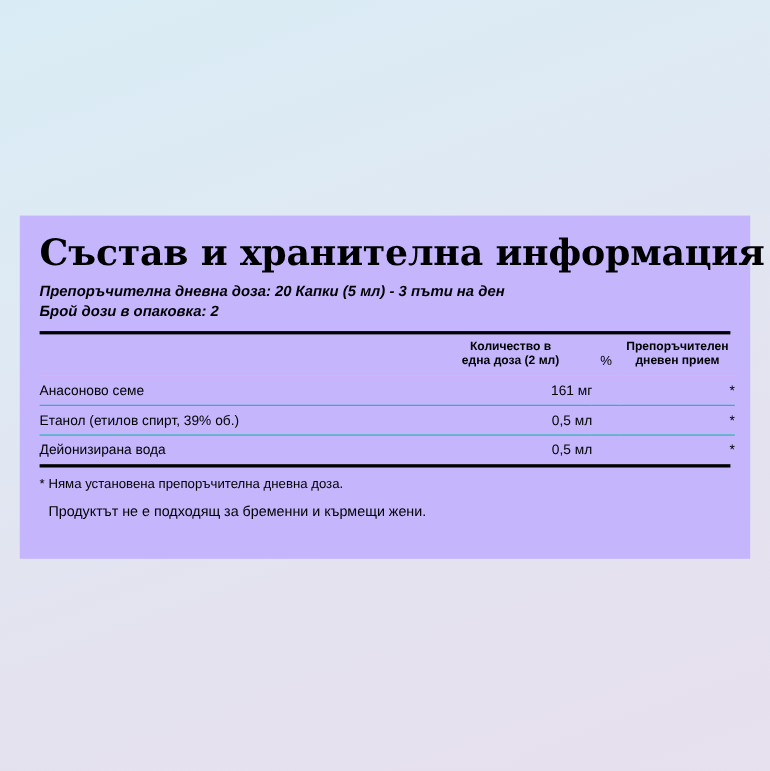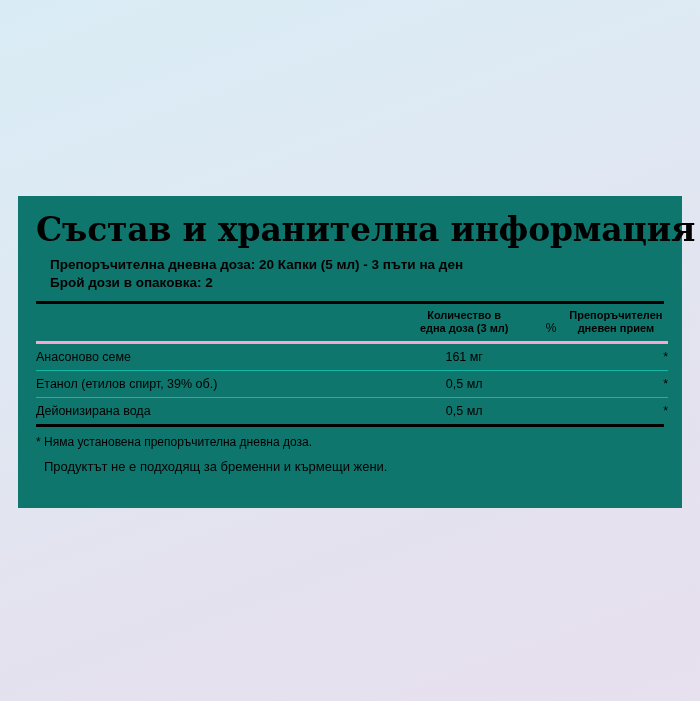--- a/index.html
+++ b/index.html
@@ -17,41 +17,42 @@
     position: relative;
     width: 700px;
     height: 701px;
   }
   .panel {
     position: absolute;
     left: 18px;
     top: 196px;
     width: 664px;
     height: 312px;
-    background: #0f766e;
+    background: #c4b5fd;
     box-sizing: border-box;
     padding: 14px 16px 10px 16px;
   }
   .title {
     font-family: "DejaVu Serif", "Liberation Serif", serif;
     font-weight: bold;
     font-size: 33px;
     line-height: 40px;
     color: #000;
     letter-spacing: -0.2px;
     margin: 0 0 6px 2px;
     white-space: nowrap;
   }
   .subline {
     font-family: "Liberation Sans", sans-serif;
     font-weight: bold;
     font-size: 13.5px;
     line-height: 18px;
     color: #000;
-    margin-left: 16px;
+    margin-left: 2px;
+    font-style: italic;
   }
   .rule-thick {
     border-top: 3px solid #000;
     margin: 9px 2px 0 2px;
   }
   table.nutri {
     width: 100%;
     border-collapse: collapse;
     margin: 0 2px;
     table-layout: fixed;
@@ -80,23 +81,23 @@
   }
   table.nutri tbody td {
     font-family: "Liberation Sans", sans-serif;
     font-size: 12.5px;
     line-height: 15px;
     color: #000;
     padding: 6px 0 5px 0;
     border-top: 1px solid #14b8a6;
     vertical-align: middle;
   }
-  table.nutri tbody tr:first-child td { border-top: 3px solid #f9a8d4; }
+  table.nutri tbody tr:first-child td { border-top: 1px solid #f9a8d4; }
   td.name { text-align: left; padding-left: 8px; }
-  td.amt  { text-align: center; }
+  td.amt  { text-align: right; }
   td.pct  { text-align: center; }
   td.dv   { text-align: right; padding-right: 6px; }
 
   .footnote-rule {
     border-top: 3px solid #000;
     margin: 0 2px;
   }
   .footnote {
     font-family: "Liberation Sans", sans-serif;
     font-size: 12px;
@@ -132,21 +133,21 @@
         <col class="c-name">
         <col class="c-amt">
         <col class="c-pct">
         <col class="c-dv">
       </colgroup>
       <thead>
         <tr>
           <th class="name-h"></th>
           <th>
             <span>Количество в</span><br>
-            <span>една доза (3 мл)</span>
+            <span>една доза (2 мл)</span>
           </th>
           <th class="pct-h">%</th>
           <th>
             <span>Препоръчителен</span><br>
             <span>дневен прием</span>
           </th>
         </tr>
       </thead>
       <tbody>
         <tr>

